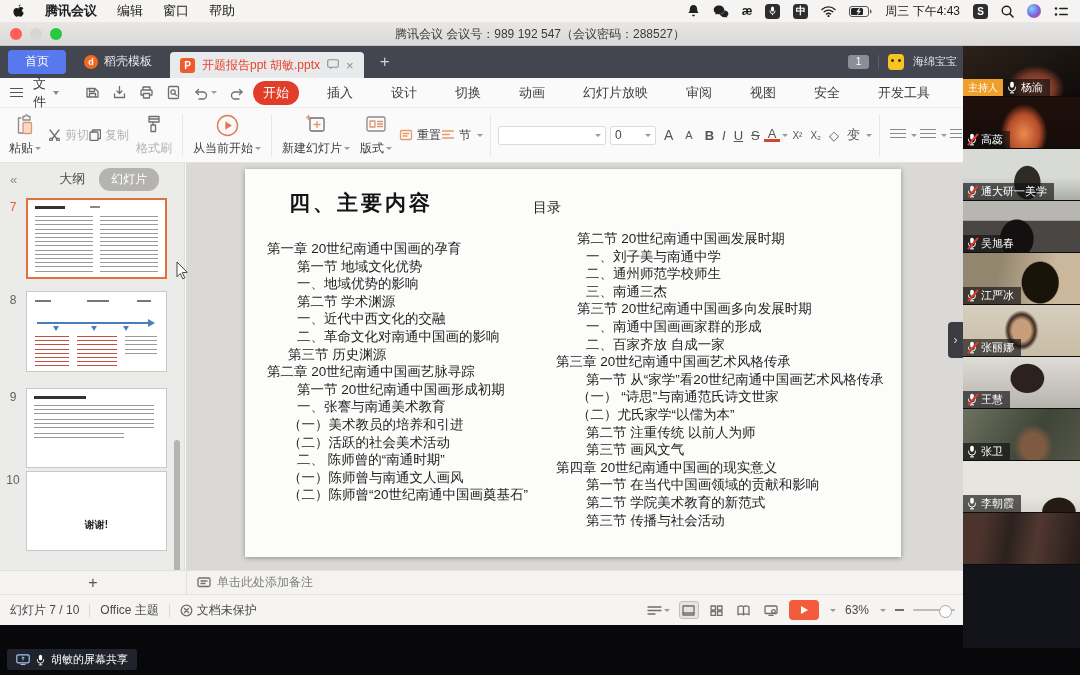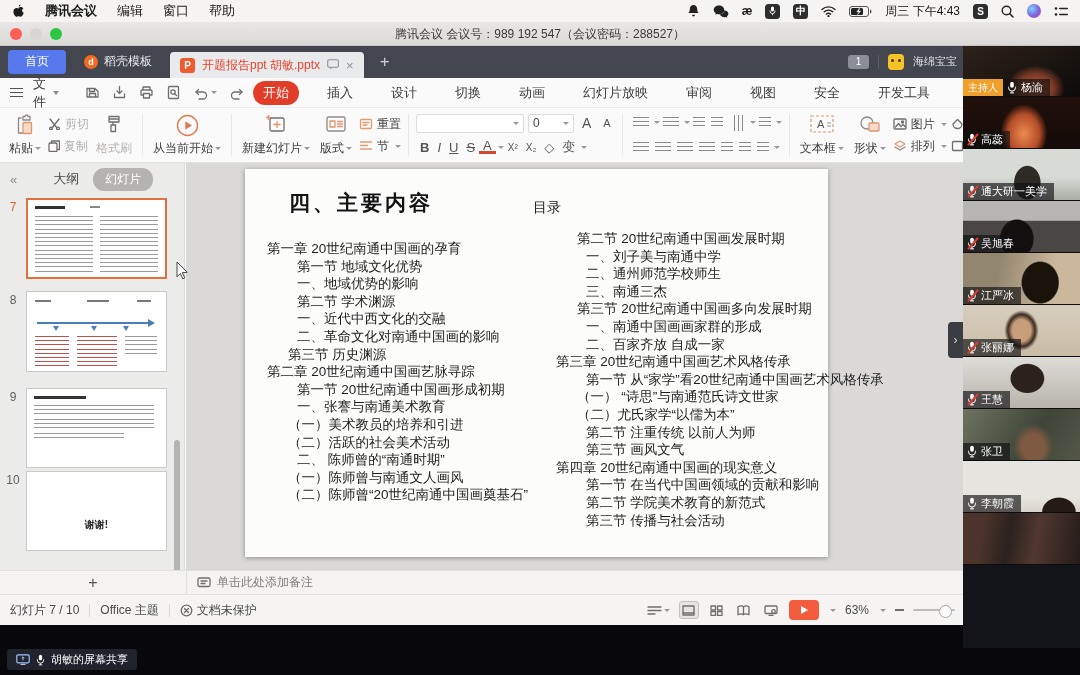--- a/index.html
+++ b/index.html
@@ -63,21 +63,21 @@
   .rtab.cut:after{content:"";display:inline-block;width:11px;height:15px;background:#c7c7c7;
     vertical-align:-3px;margin-left:1px}
   .ribbon-right{margin-left:auto;display:flex;align-items:center;gap:8px;color:#55565a;font-size:12px}
   
   .toolbar{position:absolute;top:63px;left:0;width:965px;height:55px;background:#fbfafa;
     border-bottom:1px solid #e3e3e2;display:flex;align-items:stretch;box-sizing:border-box;padding:3px 4px;
     font-size:12px;color:#3f3f3f}
   .tsep{width:1px;background:#e7e7e6;margin:3px 5px;flex:0 0 1px}
   .bigbtn{display:flex;flex-direction:column;align-items:center;justify-content:space-between;
     padding:3px 5px 2px;gap:1px;white-space:nowrap}
-  .stack2{display:flex;flex-direction:column;justify-content:space-around;padding:2px 2px}
+  .stack2{display:flex;flex-direction:row;justify-content:space-around;padding:2px 2px}
   .inline-btn{display:flex;align-items:center;gap:4px;white-space:nowrap}
   .gray{color:#b3b2b1}
   .gray svg{stroke:#c3c2c1}
   .combo{height:19px;border:1px solid #dcdcdb;background:#fff;border-radius:2px;display:flex;
     align-items:center;justify-content:space-between;padding:0 4px;box-sizing:border-box;font-size:12px;color:#444}
   .fmt-glyph{font-size:13px;color:#555;padding:0 4px}
   .licon{width:16px;height:12px;background:repeating-linear-gradient(to bottom,#8a8a8a 0 1.2px,transparent 1.2px 4px);
     margin:0 3px}
   .licon.half{width:12px}
   .dropcaret{width:0;height:0;border-left:3px solid transparent;border-right:3px solid transparent;
@@ -93,21 +93,21 @@
   .collapse{color:#8b8b8a;font-size:13px}
   .thumbrow{position:absolute;left:0;width:185px;display:flex;align-items:flex-start}
   .tnum{width:26px;text-align:center;font-size:12px;color:#5f5f5f;padding-top:2px}
   .tnum.sel{color:#e0622f}
   .thumb{width:141px;background:#fff;border:1px solid #c9c9c8;box-sizing:border-box;position:relative;overflow:hidden}
   .thumb.sel{border:2px solid #e0713d}
   .tstripes{background:repeating-linear-gradient(to bottom,#9a9a9a 0 1px,transparent 1px 4.2px)}
   .pscroll{position:absolute;right:4px;top:277px;width:6px;height:165px;background:#b4b4b3;border-radius:3px}
   
   .canvas{position:absolute;left:186px;top:118px;width:779px;height:407px;background:#dad9d8;overflow:hidden}
-  .slide{position:absolute;left:59px;top:6px;width:583px;height:388px;background:#fcfcfb;
+  .slide{position:absolute;left:59px;top:6px;width:656px;height:388px;background:#fcfcfb;
     box-shadow:0 1px 5px rgba(0,0,0,.35)}
   .stitle{position:absolute;left:44px;top:20px;font-size:21px;font-weight:bold;color:#141414;letter-spacing:3px}
   .stoc{position:absolute;left:288px;top:30px;font-size:14px;color:#1e1e1e}
   .scol{position:absolute;font-size:13.5px;line-height:17.6px;color:#1d1d1d}
   .scol-l{left:22px;top:71px;width:300px}
   .scol-r{left:311px;top:61px;width:392px}
   .sline{white-space:nowrap}
   .lv0{margin-left:0}.lv1{margin-left:21px}.lv2{margin-left:30px}
   
   .notesrow{position:absolute;top:525px;left:0;width:965px;height:24px;background:#f4f3f2;
@@ -527,21 +527,21 @@
           </svg>
         <span>轮廓</span>
           <span class="dropcaret"></span>
       </span>
     </div>
   </div>
 
   <div class="leftpanel">
     <div class="panelhead">
       <span class="collapse">«</span>
-      <span class="ptab-plain" style="margin-left:22px">大纲</span>
+      <span class="ptab-plain" style="margin-left:28px">大纲</span>
       <span class="ptab-pill">幻灯片</span>
     </div>
     <div class="thumbrow" style="top:35px">
       <span class="tnum sel">7</span>
       <div class="thumb sel" style="height:81px">
         <div class="abs" style="left:7px;top:6px;width:30px;height:3px;background:#333"></div>
         <div class="abs" style="left:62px;top:6px;width:10px;height:2px;background:#888"></div>
         <div class="abs tstripes" style="left:7px;top:16px;width:58px;height:58px"></div>
         <div class="abs tstripes" style="left:72px;top:16px;width:58px;height:58px"></div>
       </div>

